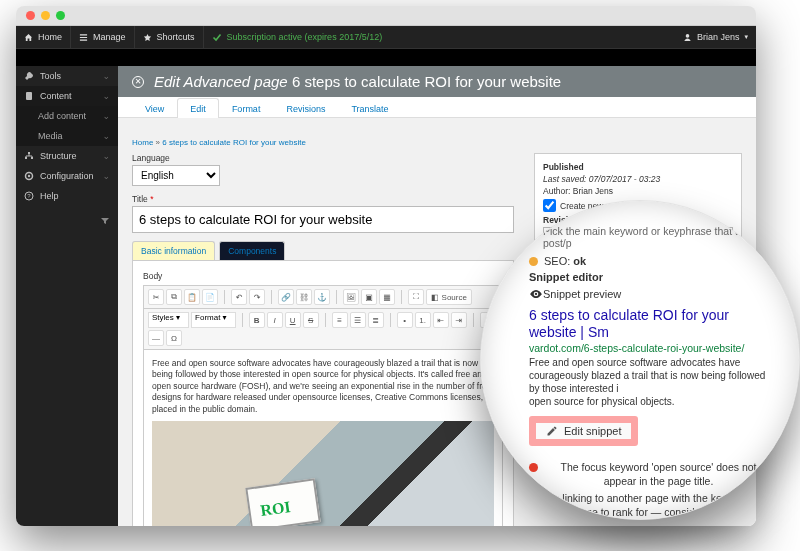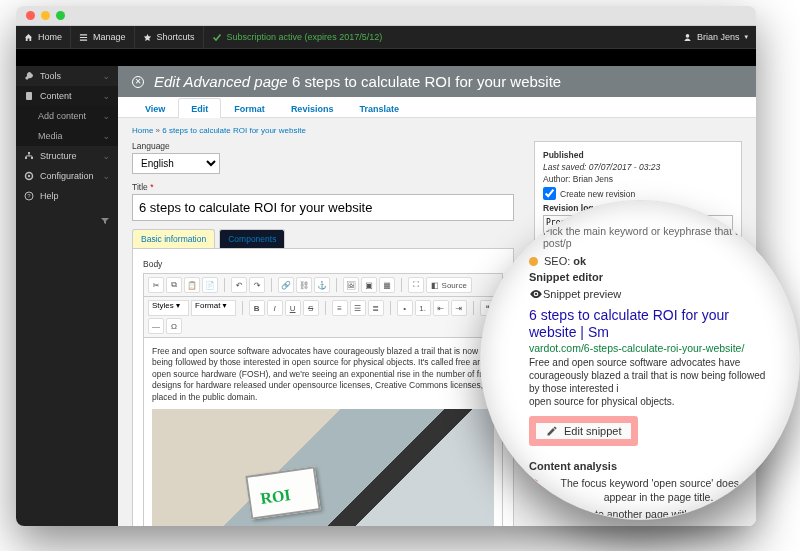--- a/index.html
+++ b/index.html
@@ -23,23 +23,23 @@
   .side { width:102px; background:#222; color:#ccc; font-size:9px; }
   .side .item { display:flex; align-items:center; gap:6px; padding:5px 8px; cursor:pointer; }
   .side .item.sub { padding-left:22px; color:#aaa; background:#181818;}
   .side .item .chev { margin-left:auto; color:#666;}
   .content { flex:1; background:#fff; display:flex; flex-direction:column; overflow:hidden;}
   .hdrbar { background:#777f82; color:#fff; padding:7px 14px; display:flex; align-items:center; gap:10px;}
   .hdrbar .back{width:12px;height:12px;border:1px solid #fff;border-radius:50%;display:flex;align-items:center;justify-content:center;font-size:8px;}
   .hdrbar h1{font-size:15px; font-weight:300;}
   .hdrbar h1 i{font-style:italic;}
   .tabs { display:flex; gap:0; background:#fff; border-bottom:1px solid #ddd; padding:0 14px; font-size:9px;}
-  .tabs a { padding:5px 12px 4px; color:#0678be; border:1px solid transparent; border-bottom:none; position:relative; top:1px; cursor:pointer;font-weight:bold;}
+  .tabs a { padding:5px 12px 4px; color:#0678be; border:1px solid transparent; border-bottom:none; position:relative; top:1px; cursor:pointer;}
   .tabs a.active { background:#fff; border-color:#ddd; border-radius:3px 3px 0 0;}
-  .canvas { flex:1; background:#f1f1f1; padding:8px 14px; overflow:hidden;}
+  .canvas { flex:1; background:#f1f1f1; padding:20px 14px; overflow:hidden;}
   .crumb { font-size:8px; color:#0678be; margin-bottom:6px;}
   .crumb .sep{color:#666;}
   .row2 { display:flex; gap:20px;}
   .colL { flex:1 1 auto; min-width:0;}
   .colR { flex:0 0 208px;}
   label.lbl { font-size:8.5px; color:#333; display:block; margin-bottom:2px;}
   .req { color:#d00;}
   select, input[type=text] { font-size:10px; padding:3px 4px; border:1px solid #bbb; background:#fff;}
   #lang { width:88px;}
   #title { width:100%; font-size:13px; padding:5px 6px;}
@@ -339,21 +339,20 @@
     </div>
 
     <div class="edit-snip">
       <svg width="12" height="12" viewBox="0 0 24 24">
           <path d="M3 17.25V21h3.75L17.81 9.94l-3.75-3.75L3 17.25zM20.71 7.04a1 1 0 000-1.41l-2.34-2.34a1 1 0 00-1.41 0l-1.83 1.83 3.75 3.75 1.83-1.83z" fill="#555"></path>
         </svg>
       <span>Edit snippet</span>
     </div>
 
     <div class="analysis">
-      <div class="sect">Content analysis</div>
       <ul>
         <li>
             <span class="d red"></span>
             <span>The focus keyword 'open source' does not appear in the page title.</span>
           </li>
         <li>
             <span>You're linking to another page with the keyword you want this page to rank for — consider changing that if you truly want</span>
           </li>
 
       </ul>

